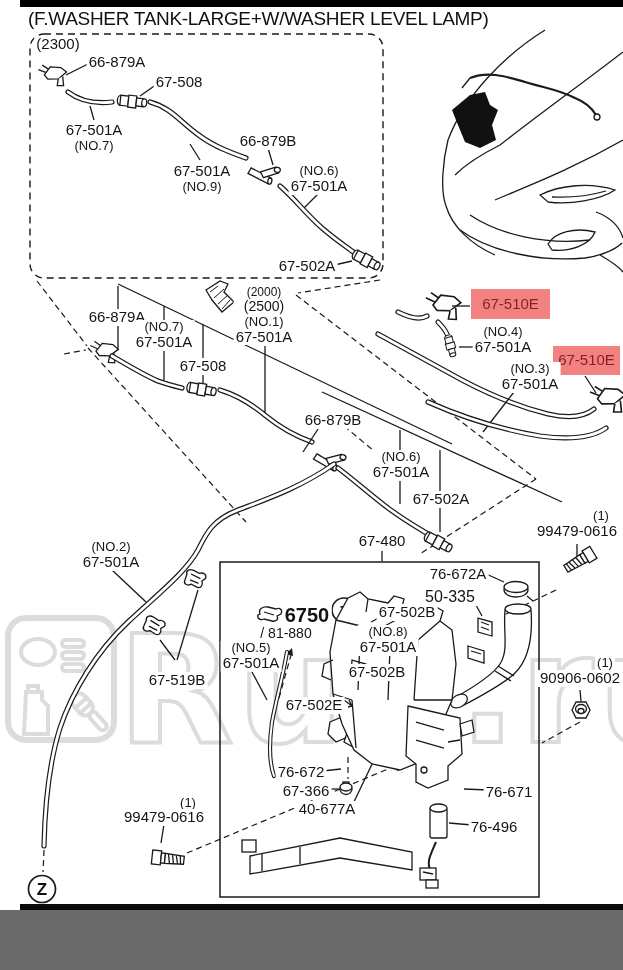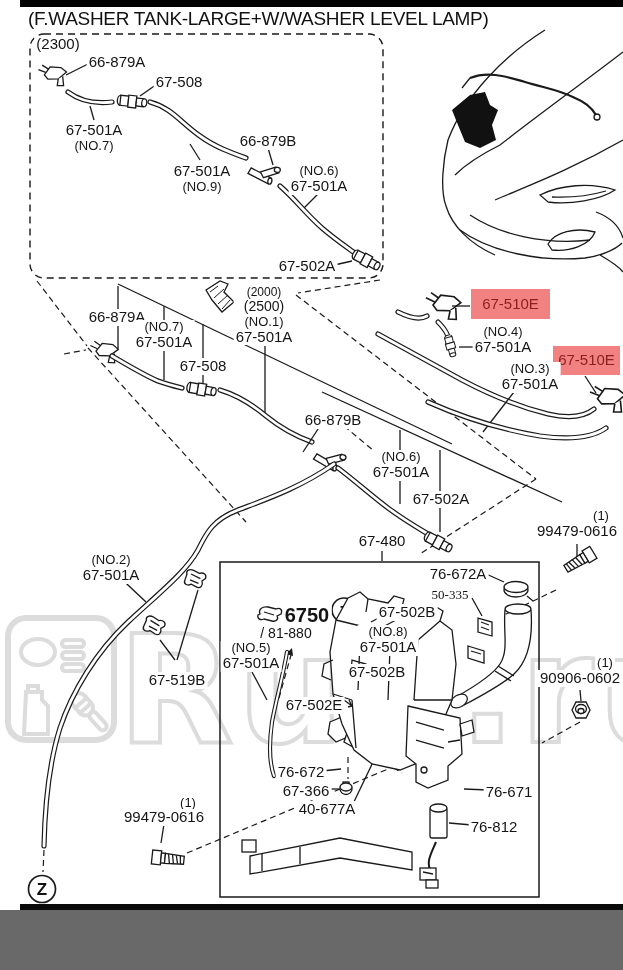--- a/index.html
+++ b/index.html
@@ -370,38 +370,38 @@
     <div class="lbl" style="left: 530px; top: 362px; transform: translateX(-50%);">
       <div style="font-size: 13px;">(NO.3)</div>
       <div style="font-size: 15px;">67-501A</div>
     </div>
     <div class="lbl" style="left: 601px; top: 509px; transform: translateX(-50%);">
       <div style="font-size: 13px;">(1)</div>
     </div>
     <div class="lbl" style="left: 577px; top: 523px; transform: translateX(-50%);">
       <div style="font-size: 15px;">99479-0616</div>
     </div>
-    <div class="lbl" style="left: 111px; top: 540px; transform: translateX(-50%); margin-top: 13px;">
+    <div class="lbl" style="left: 111px; top: 540px; transform: translateX(-50%);">
       <div style="font-size: 13px;">(NO.2)</div>
       <div style="font-size: 15px;">67-501A</div>
     </div>
     <div class="lbl" style="left: 177px; top: 672px; transform: translateX(-50%);">
       <div style="font-size: 15px;">67-519B</div>
     </div>
     <div class="lbl" style="left: 188px; top: 796px; transform: translateX(-50%);">
       <div style="font-size: 13px;">(1)</div>
     </div>
     <div class="lbl" style="left: 164px; top: 809px; transform: translateX(-50%);">
       <div style="font-size: 15px;">99479-0616</div>
     </div>
     <div class="lbl" style="left: 458px; top: 566px; transform: translateX(-50%);">
       <div style="font-size: 15px;">76-672A</div>
     </div>
     <div class="lbl" style="left: 450px; top: 588px; transform: translateX(-50%);">
-      <div style="font-size: 13px; font-family: Liberation Serif, serif;">50-335</div>
+      <div style="font-size: 16px;">50-335</div>
     </div>
     <div class="lbl" style="left: 307px; top: 604px; transform: translateX(-50%);">
       <div style="font-size: 20px; font-weight: bold;">6750</div>
     </div>
     <div class="lbl" style="left: 286px; top: 626px; transform: translateX(-50%);">
       <div style="font-size: 14px;">/ 81-880</div>
     </div>
     <div class="lbl" style="left: 407px; top: 604px; transform: translateX(-50%);">
       <div style="font-size: 15px;">67-502B</div>
     </div>
@@ -425,21 +425,21 @@
     <div class="lbl" style="left: 306px; top: 783px; transform: translateX(-50%);">
       <div style="font-size: 15px;">67-366</div>
     </div>
     <div class="lbl" style="left: 327px; top: 801px; transform: translateX(-50%);">
       <div style="font-size: 15px;">40-677A</div>
     </div>
     <div class="lbl" style="left: 509px; top: 784px; transform: translateX(-50%);">
       <div style="font-size: 15px;">76-671</div>
     </div>
     <div class="lbl" style="left: 494px; top: 819px; transform: translateX(-50%);">
-      <div style="font-size: 15px;">76-812</div>
+      <div style="font-size: 15px;">76-496</div>
     </div>
     <div class="lbl" style="left: 605px; top: 656px; transform: translateX(-50%);">
       <div style="font-size: 13px;">(1)</div>
     </div>
     <div class="lbl" style="left: 580px; top: 670px; transform: translateX(-50%);">
       <div style="font-size: 15px;">90906-0602</div>
     </div>
   </div>
 
 <div id="footer-line"></div>

